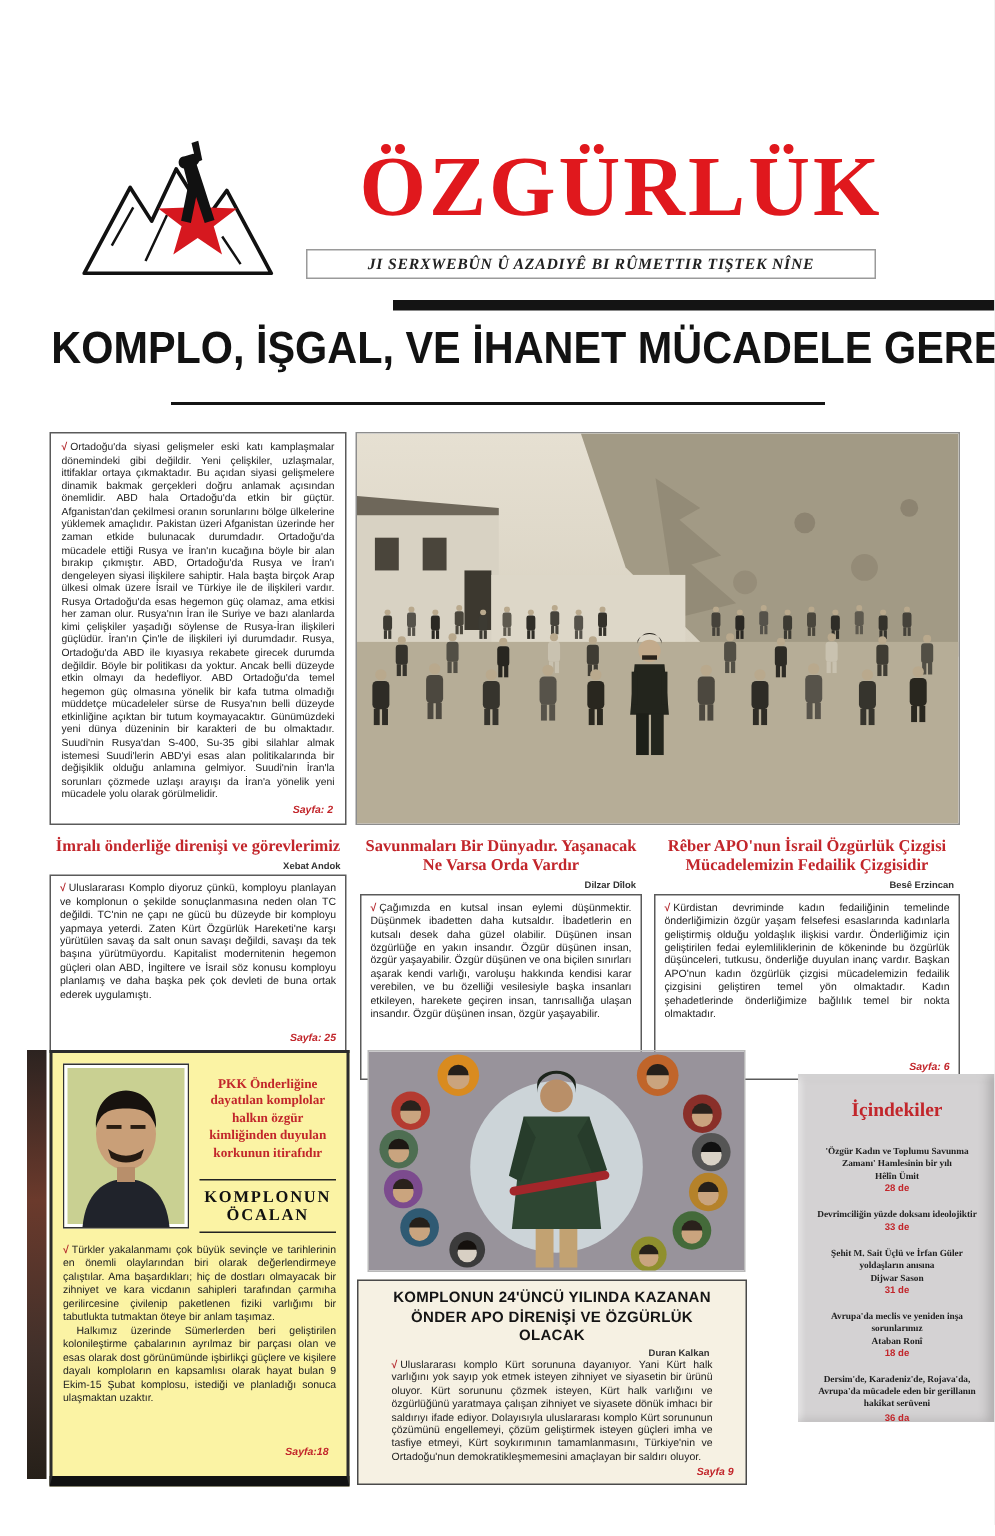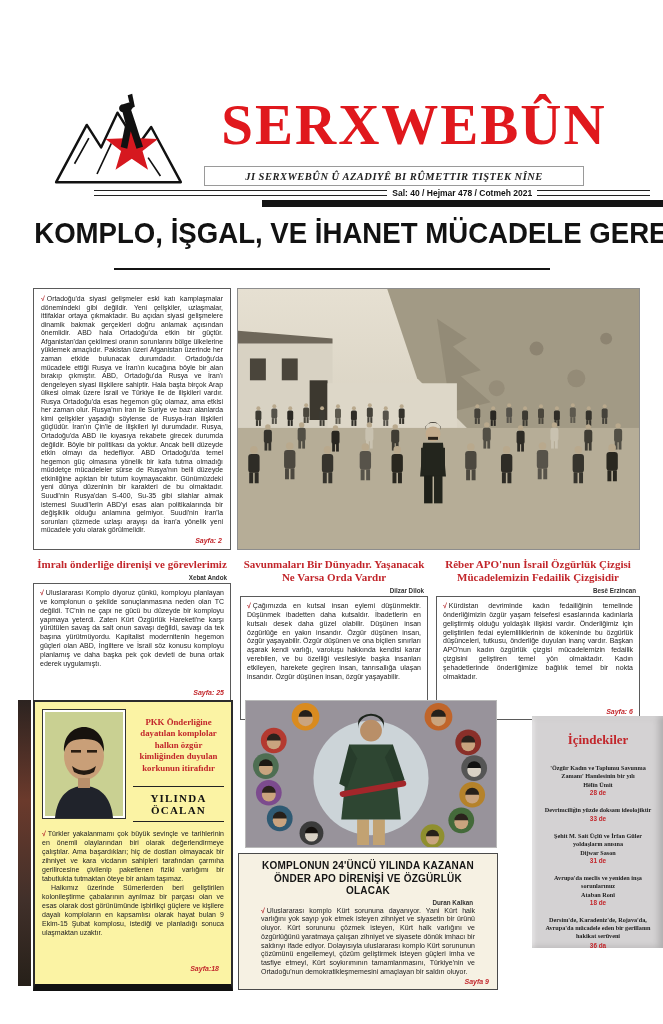--- a/index.html
+++ b/index.html
@@ -92,27 +92,22 @@
 
   <div class="logo">
     <svg viewBox="0 0 135 102" xmlns="http://www.w3.org/2000/svg">
       <path d="M6 98 L36 42 L50 64 L66 30 L86 62 L99 44 L128 98 Z" fill="#ffffff" stroke="#111" stroke-width="2.4" stroke-linejoin="round"></path>
       <path d="M24 80 L38 55 M46 90 L60 60 M96 74 L108 92" stroke="#111" stroke-width="1.6" fill="none"></path>
       <polygon points="80,37 86.5,55.1 105.7,55.7 90.5,67.4 95.9,85.8 80,75 64.1,85.8 69.5,67.4 54.3,55.7 73.5,55.1" fill="#d6181f"></polygon>
       <path d="M77 20 c2.4 0 4 1.8 4 4 0 1.4 -0.6 2.6 -1.6 3.3 l4.6 14 7 22 -6.4 2 -5.6 -17 -3.4 17 -6.4 -1.6 4.6 -23 -2.8 -11 c-2 -0.4 -3.4 -2 -3.4 -4 0 -2.2 1.6 -4 4 -4 z" fill="#111"></path>
       <path d="M79 26 l-3 -13 4.4 -1.4 2.6 12.6 z" fill="#111"></path>
     </svg>
   </div>
-  <div class="mast-title">SERXWEBÛN</div>
+  <div class="mast-title">ÖZGÜRLÜK</div>
   <div class="mast-sub">JI SERXWEBÛN Û AZADIYÊ BI RÛMETTIR TIŞTEK NÎNE</div>
-  <div class="dateline">
-    <div class="rule rl"></div>
-    <div class="dl-text">Sal: 40 / Hejmar 478 / Cotmeh 2021</div>
-    <div class="rule rr"></div>
-  </div>
   <div class="top-band"></div>
 
   <div class="main-headline">
     <span class="hl">KOMPLO, İŞGAL, VE İHANET MÜCADELE GEREKÇEMİZDİR</span>
   </div>
   <div class="headline-rule"></div>
 
   <div class="lead-box">
     <div class="body-txt">
       <span class="check">√</span><span>Ortadoğu'da siyasi gelişmeler eski katı kamplaşmalar dönemindeki gibi değildir. Yeni çelişkiler, uzlaşmalar, ittifaklar ortaya çıkmaktadır. Bu açıdan siyasi gelişmelere dinamik bakmak gerçekleri doğru anlamak açısından önemlidir. ABD hala Ortadoğu'da etkin bir güçtür. Afganistan'dan çekilmesi oranın sorunlarını bölge ülkelerine yüklemek amaçlıdır. Pakistan üzeri Afganistan üzerinde her zaman etkide bulunacak durumdadır. Ortadoğu'da mücadele ettiği Rusya ve İran'ın kucağına böyle bir alan bırakıp çıkmıştır. ABD, Ortadoğu'da Rusya ve İran'ı dengeleyen siyasi ilişkilere sahiptir. Hala başta birçok Arap ülkesi olmak üzere İsrail ve Türkiye ile de ilişkileri vardır. Rusya Ortadoğu'da esas hegemon güç olamaz, ama etkisi her zaman olur. Rusya'nın İran ile Suriye ve bazı alanlarda kimi çelişkiler yaşadığı söylense de Rusya-İran ilişkileri güçlüdür. İran'ın Çin'le de ilişkileri iyi durumdadır. Rusya, Ortadoğu'da ABD ile kıyasıya rekabete girecek durumda değildir. Böyle bir politikası da yoktur. Ancak belli düzeyde etkin olmayı da hedefliyor. ABD Ortadoğu'da temel hegemon güç olmasına yönelik bir kafa tutma olmadığı müddetçe mücadeleler sürse de Rusya'nın belli düzeyde etkinliğine açıktan bir tutum koymayacaktır. Günümüzdeki yeni dünya düzeninin bir karakteri de bu olmaktadır. Suudi'nin Rusya'dan S-400, Su-35 gibi silahlar almak istemesi Suudi'lerin ABD'yi esas alan politikalarında bir değişiklik olduğu anlamına gelmiyor. Suudi'nin İran'la sorunları çözmede uzlaşı arayışı da İran'a yönelik yeni mücadele yolu olarak görülmelidir.</span>
@@ -255,21 +250,21 @@
           <path d="M21 42 c-1 -16 9 -25 20 -25 c11 0 21 9 20 25 c-3 -10 -8 -13 -20 -13 c-12 0 -17 3 -20 13 z" fill="#17120e"></path>
           <path d="M29 56 q12 9 24 0 l-2 6 q-10 6 -20 0 z" fill="#241a12"></path>
           <rect x="28" y="40" width="10" height="2.6" fill="#2a1d12"></rect>
           <rect x="44" y="40" width="10" height="2.6" fill="#2a1d12"></rect>
           <path d="M12 108 c2 -22 14 -32 29 -32 c15 0 27 10 29 32 z" fill="#20232b"></path>
           <rect x="35" y="68" width="12" height="10" fill="#b88f6b"></rect>
         </svg>
       </div>
       <div class="ob-right">
         <div class="ob-head">PKK Önderliğine dayatılan komplolar halkın özgür kimliğinden duyulan korkunun itirafıdır</div>
-        <div class="ob-name">YILINDA ÖCALAN</div>
+        <div class="ob-name">KOMPLONUN ÖCALAN</div>
       </div>
     </div>
     <div class="ob-body">
       <p class="p1"><span class="check">√</span><span>Türkler yakalanmamı çok büyük sevinçle ve tarihlerinin en önemli olaylarından biri olarak değerlendirmeye çalıştılar. Ama başardıkları; hiç de dostları olmayacak bir zihniyet ve kara vicdanın sahipleri tarafından çarmıha gerilircesine çivilenip paketlenen fiziki varlığımı bir tabutlukta tutmaktan öteye bir anlam taşımaz.</span></p>
       <p class="p2">Halkımız üzerinde Sümerlerden beri geliştirilen kolonileştirme çabalarının ayrılmaz bir parçası olan ve esas olarak dost görünümünde işbirlikçi güçlere ve kişilere dayalı komploların en kapsamlısı olarak hayat bulan 9 Ekim-15 Şubat komplosu, istediği ve planladığı sonuca ulaşmaktan uzaktır.</p>
     </div>
     <div class="page-ref">Sayfa:18</div>
   </div>
 
   <div class="collage">

